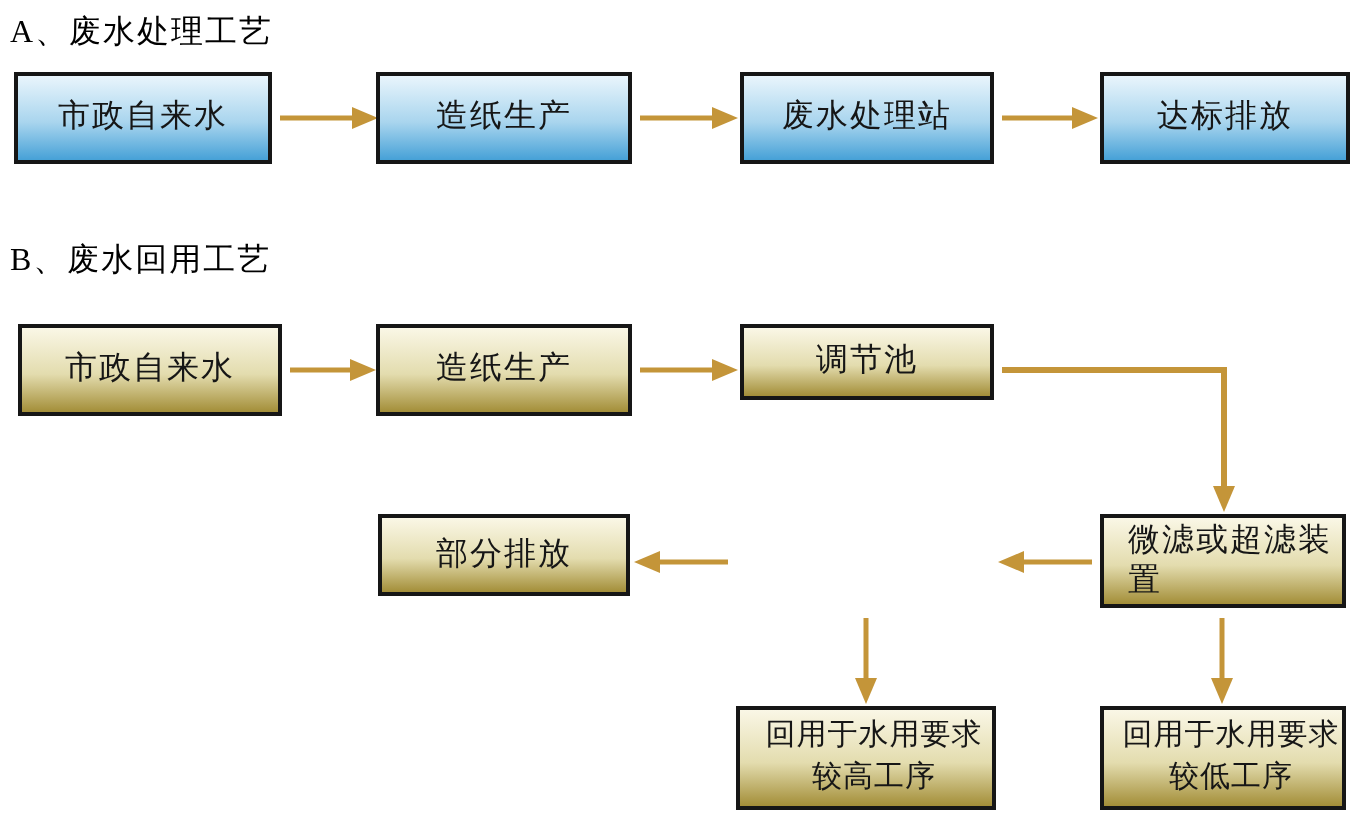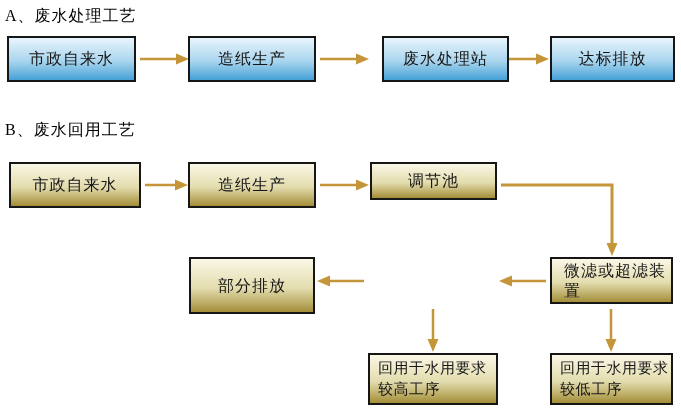--- a/index.html
+++ b/index.html
@@ -36,21 +36,21 @@
     line-height: 1.2;
   }
   .box.blue {
     background: linear-gradient(to bottom, var(--blue-top) 0%, #a9d5ee 55%, var(--blue-bottom) 100%);
   }
   .box.gold {
     background: linear-gradient(to bottom, var(--gold-top) 0%, #e3dcae 55%, var(--gold-bottom) 100%);
   }
   .box.multiline {
     flex-direction: column;
-    align-items: flex-start;
+    align-items: center;
     justify-content: center;
     padding-left: 8px;
     font-size: 15px;
     line-height: 21px;
     text-align: left;
     letter-spacing: 0.5px;
   }
   .wires {
     position: absolute;
     left: 0;
@@ -120,30 +120,30 @@
     <g>
       <line x1="611" y1="309" x2="611" y2="341"></line>
       <polygon points="611,352 605.5,339 616.5,339"></polygon>
     </g>
   </svg>
 
   <div class="hdr" style="left:5px; top:6px;">A、废水处理工艺</div>
 
   <div class="box blue" style="left:7px; top:36px; width:129px; height:46px;">市政自来水</div>
   <div class="box blue" style="left:188px; top:36px; width:128px; height:46px;">造纸生产</div>
-  <div class="box blue" style="left:370px; top:36px; width:127px; height:46px;margin-left:12px;">废水处理站</div>
+  <div class="box blue" style="left:370px; top:36px; width:127px; height:46px;">废水处理站</div>
   <div class="box blue" style="left:550px; top:36px; width:125px; height:46px;">达标排放</div>
 
   <div class="hdr" style="left:5px; top:120px;">B、废水回用工艺</div>
 
   <div class="box gold" style="left:9px; top:162px; width:132px; height:46px;">市政自来水</div>
   <div class="box gold" style="left:188px; top:162px; width:128px; height:46px;">造纸生产</div>
   <div class="box gold" style="left:370px; top:162px; width:127px; height:38px;">调节池</div>
 
-  <div class="box gold" style="left:189px; top:257px; width:126px; height:57px;font-family:Liberation Serif, serif;">部分排放</div>
+  <div class="box gold" style="left:189px; top:257px; width:126px; height:41px;font-family:Liberation Serif, serif;">部分排放</div>
   <div class="box gold" style="left:550px; top:257px; width:123px; height:47px;padding-left:12px;">微滤或超滤装置</div>
 
   <div class="box gold multiline" style="left:368px; top:353px; width:130px; height:52px;">
     <div>回用于水用要求</div>
     <div>较高工序</div>
   </div>
   <div class="box gold multiline" style="left:550px; top:353px; width:123px; height:52px;">
     <div>回用于水用要求</div>
     <div>较低工序</div>
   </div>

